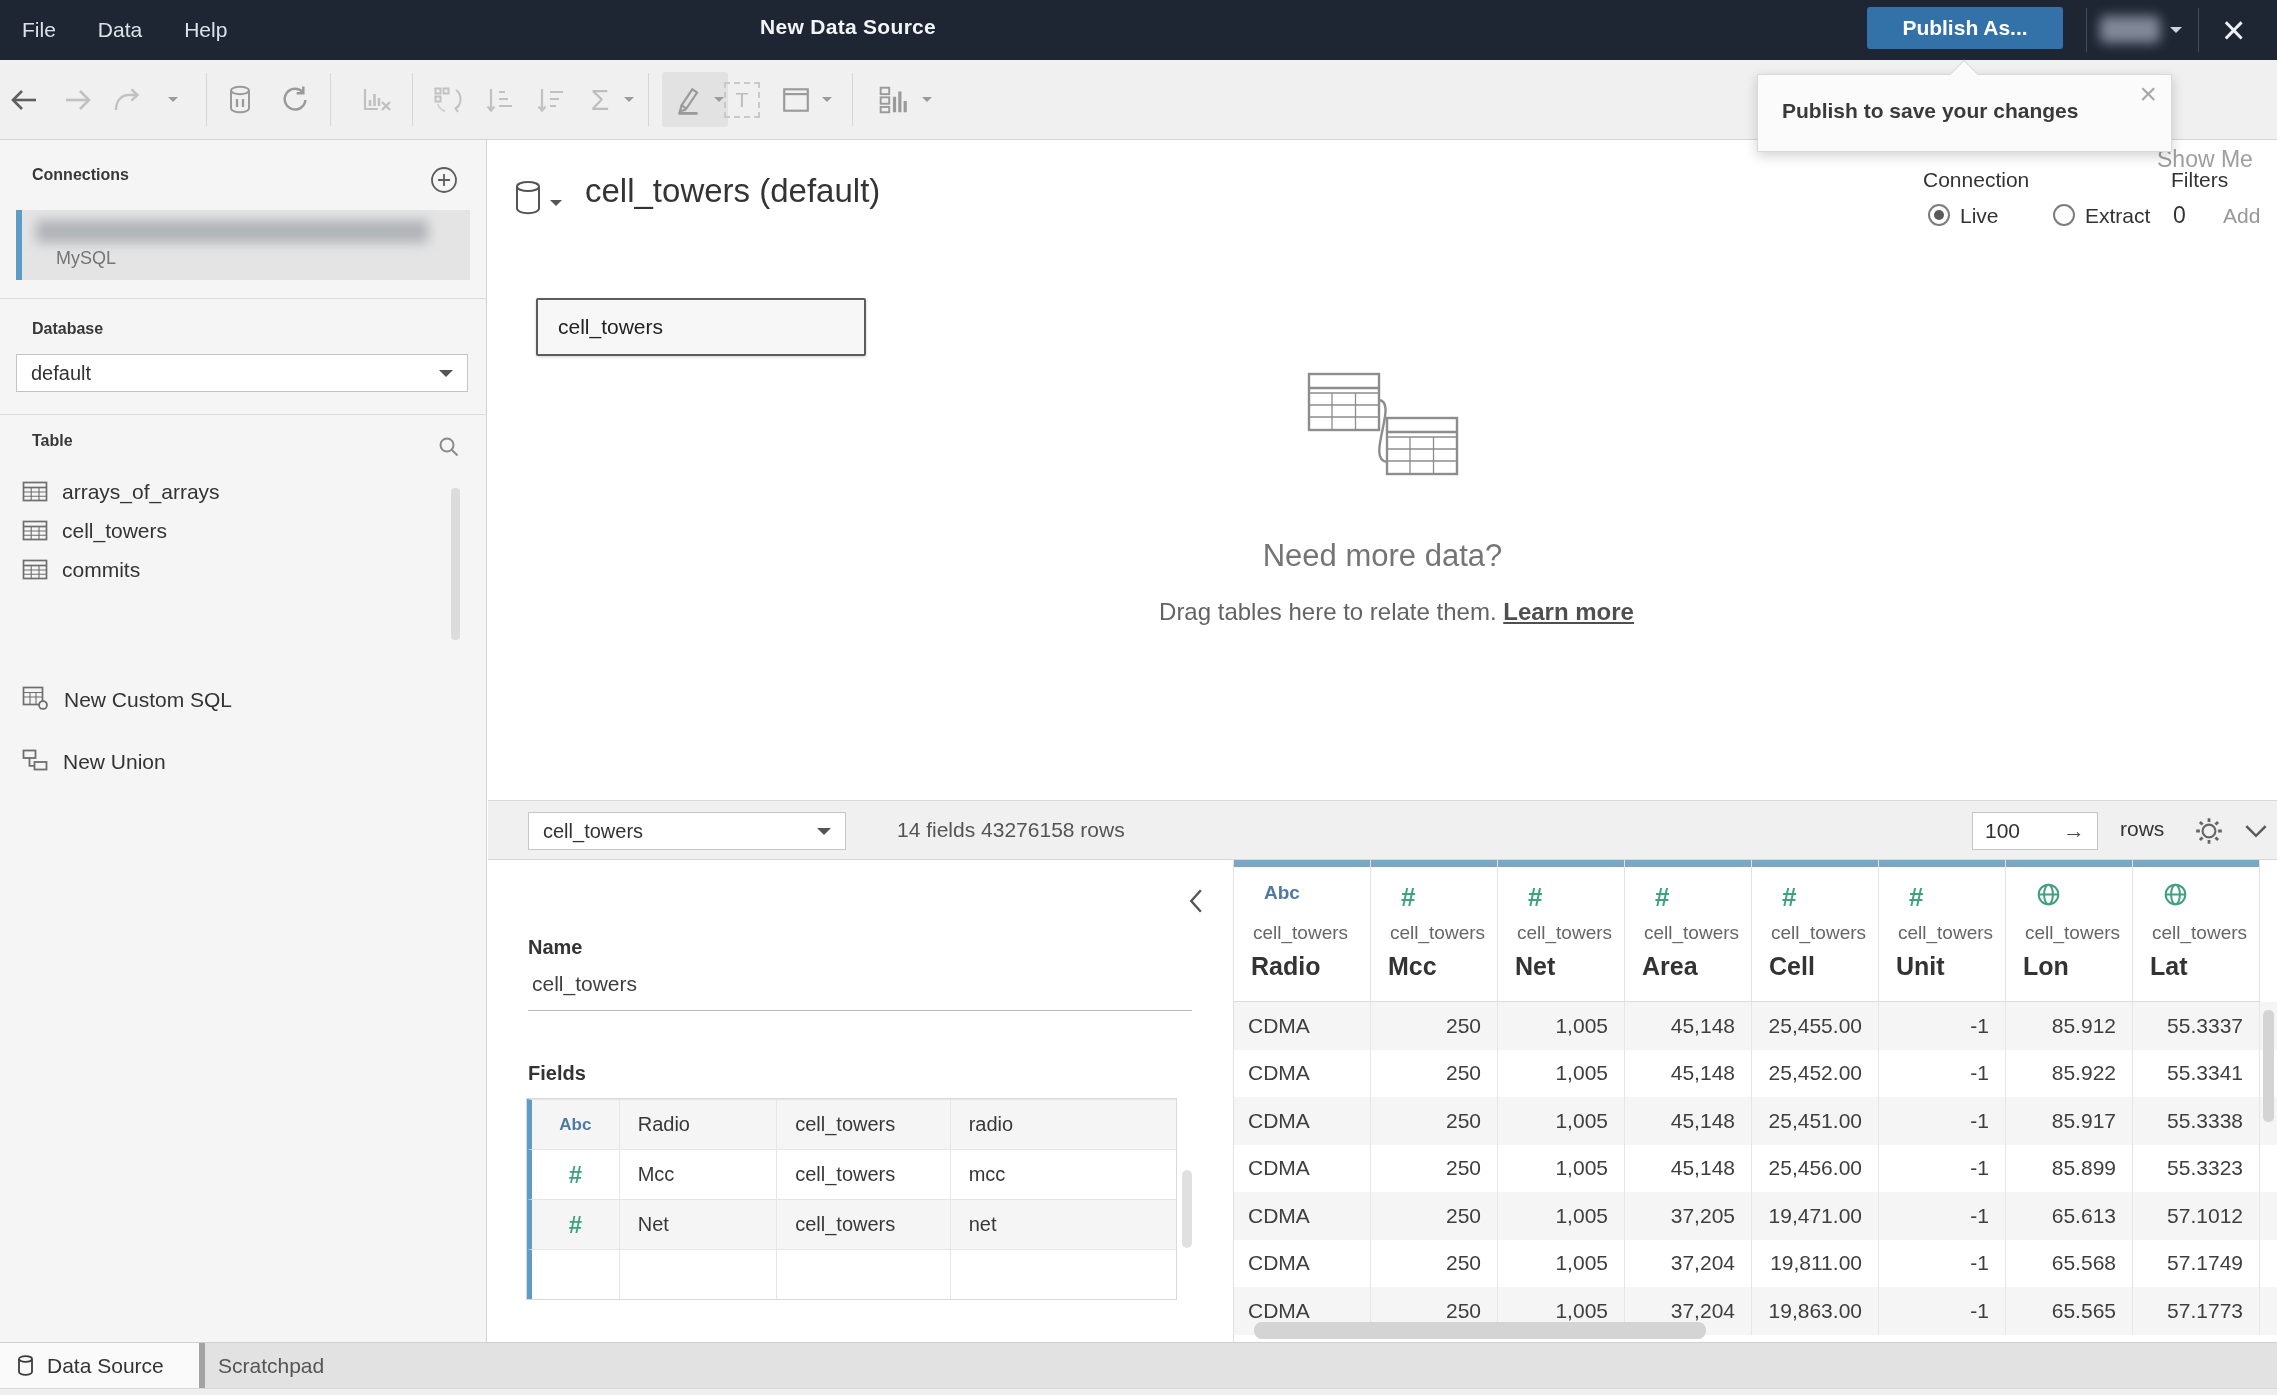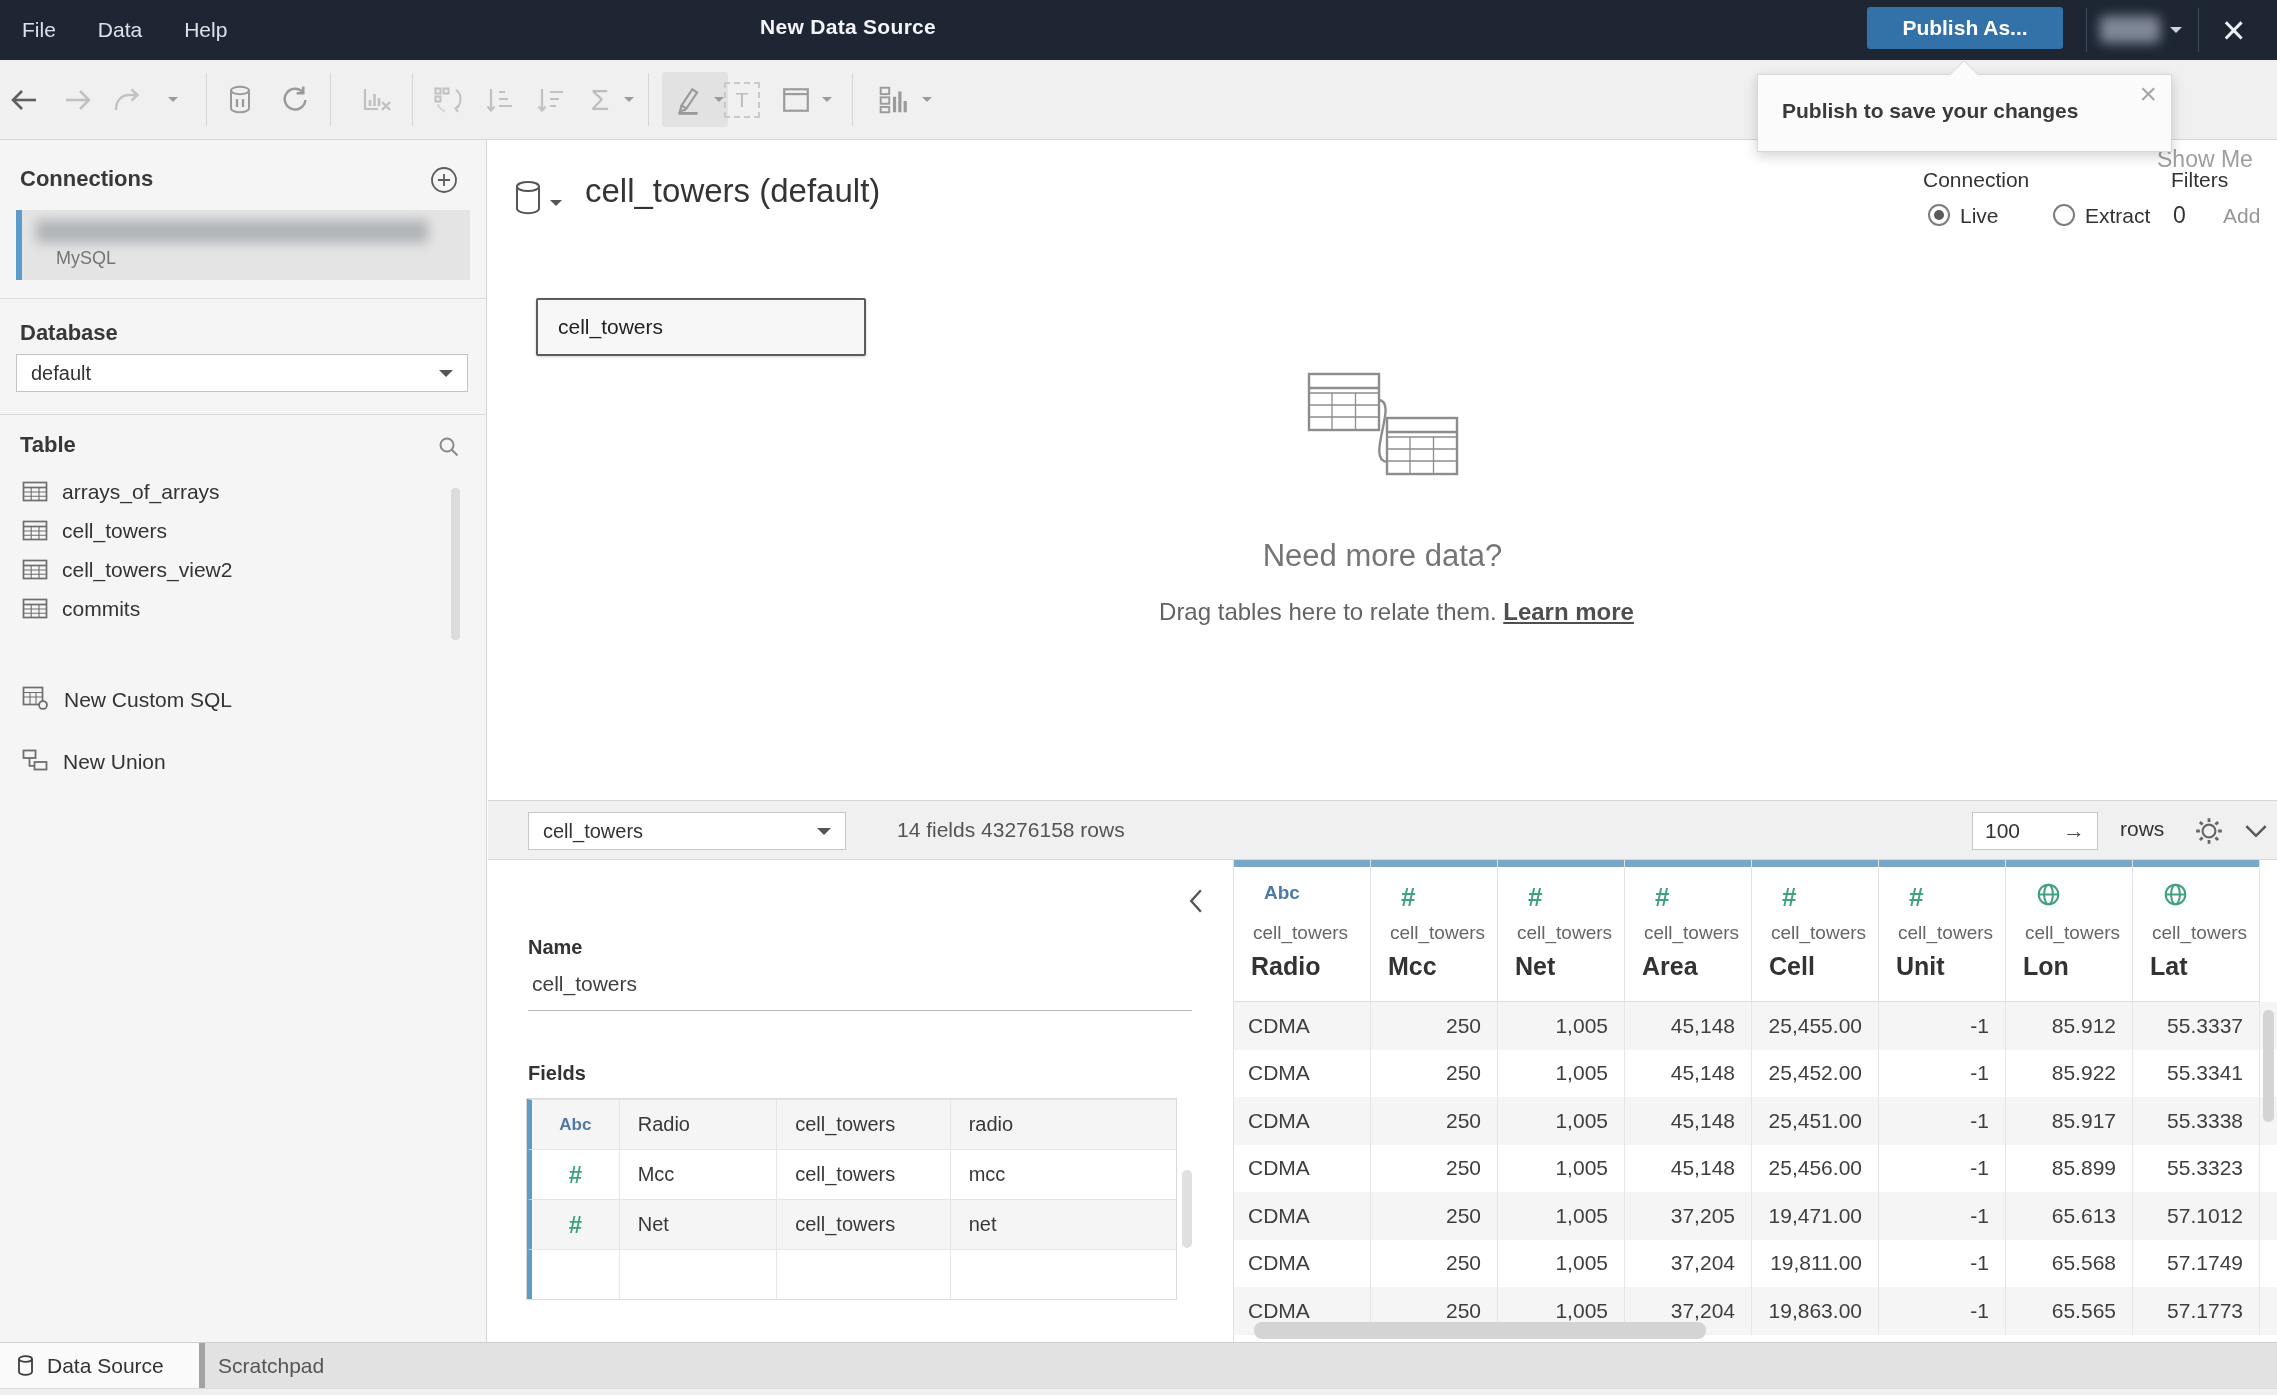--- a/index.html
+++ b/index.html
@@ -28,21 +28,21 @@
   .tb-item { position:absolute; top:0; height:79px; display:flex; align-items:center; transform:translateX(-50%); }
   .tb-caret { position:absolute; top:37px; width:0; height:0; border:5.5px solid transparent; border-top-color:#9b9b9b; }
   .tb-sep { position:absolute; top:13px; width:1px; height:53px; background:#d6d6d6; }
   .tb-hl { position:absolute; left:662px; top:12px; width:66px; height:55px; background:#e2e2e2; border-radius:3px; }
   .tbox { display:inline-block; width:36px; height:36px; border:2px dashed #c9c9c9; color:#bdbdbd; font-size:21px; text-align:center; line-height:32px; }
   .sigma { font-size:30px; color:#bdbdbd; }
   .show-me { position:absolute; left:2157px; top:86px; font-size:23px; color:#9e9e9e; }
 
   
   .sidebar { position:absolute; left:0; top:140px; width:487px; height:1202px; background:#f5f5f5; border-right:1px solid #d4d4d4; }
-  .sb-h { position:absolute; left:20px; font-size:22px; font-weight:700; color:#383838; }
+  .sb-h { position:absolute; left:32px; font-size:16px; font-weight:700; color:#383838; }
   .plus-btn { position:absolute; left:430px; top:26px; }
   .conn-item { position:absolute; left:16px; top:70px; width:454px; height:70px; background:#e4e4e4; border-left:6px solid #5d9cc9; }
   .conn-blur { margin:10px 0 0 14px; width:392px; height:23px; background:#878c93; border-radius:3px; filter:blur(6px); opacity:.55; }
   .conn-type { margin:5px 0 0 34px; font-size:18px; color:#757575; }
   .sb-div { position:absolute; left:0; width:487px; height:1px; background:#dcdcdc; }
   .db-select { position:absolute; left:16px; top:214px; width:452px; height:38px; background:#fff; border:1px solid #c4c4c4; display:flex; align-items:center; padding:0 14px; font-size:20px; color:#333; }
   .db-select .caret { margin-left:auto; width:0; height:0; border:7px solid transparent; border-top-color:#555; margin-top:7px; }
   .search-btn { position:absolute; left:438px; top:296px; }
   .table-list { position:absolute; left:0; top:332px; width:487px; }
   .tbl-item { height:39px; display:flex; align-items:center; padding-left:22px; }
@@ -329,30 +329,20 @@
         <span class="tbl-label">cell_towers</span>
       </div>
       <div class="tbl-item">
         <span class="icn">
           <svg width="26" height="21" viewBox="0 0 26 21" fill="none" stroke="#6e6e6e" stroke-width="1.7">
             <rect x="1.5" y="1.5" width="23" height="18"></rect>
             <path d="M1.5 6.5 H24.5"></path>
             <path d="M1.5 11 H24.5 M1.5 15.2 H24.5 M9.2 6.5 V19.5 M17 6.5 V19.5" stroke-width="1.1"></path>
           </svg>
         </span>
-        <span class="tbl-label">cell_towers_view2</span>
-      </div>
-      <div class="tbl-item">
-        <span class="icn">
-          <svg width="26" height="21" viewBox="0 0 26 21" fill="none" stroke="#6e6e6e" stroke-width="1.7">
-            <rect x="1.5" y="1.5" width="23" height="18"></rect>
-            <path d="M1.5 6.5 H24.5"></path>
-            <path d="M1.5 11 H24.5 M1.5 15.2 H24.5 M9.2 6.5 V19.5 M17 6.5 V19.5" stroke-width="1.1"></path>
-          </svg>
-        </span>
         <span class="tbl-label">commits</span>
       </div>
     </div>
   <div class="list-scroll"></div>
   <div class="sb-action" style="top:540px">
     <span class="icn">
       <svg width="27" height="24" viewBox="0 0 27 24" fill="none" stroke="#6e6e6e" stroke-width="1.7">
           <rect x="1.5" y="1.5" width="19" height="17"></rect>
           <path d="M1.5 6.5 H20.5 M1.5 11 H20.5 M8 6.5 V18.5 M14 6.5 V18.5" stroke-width="1.1"></path>
           <circle cx="21" cy="19" r="4" fill="#f5f5f5"></circle>

